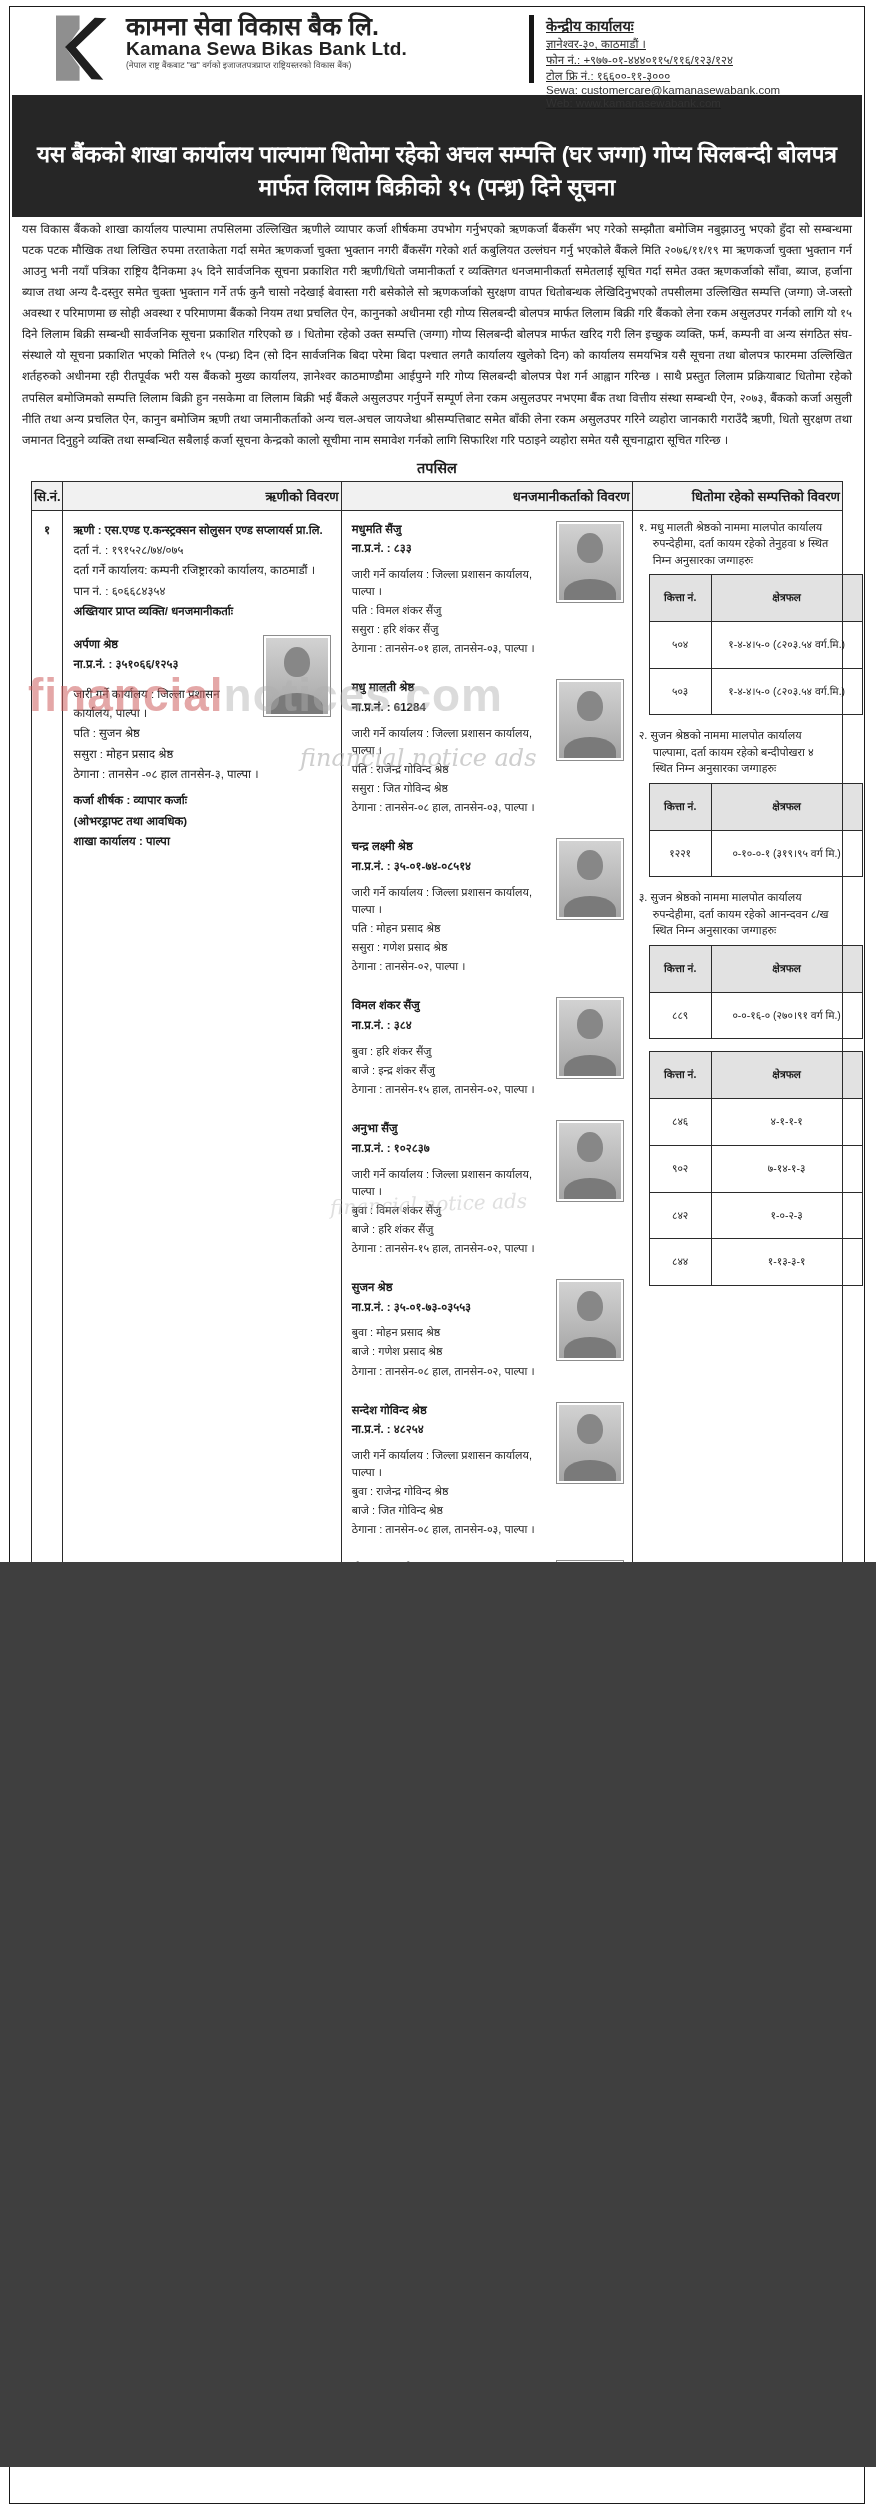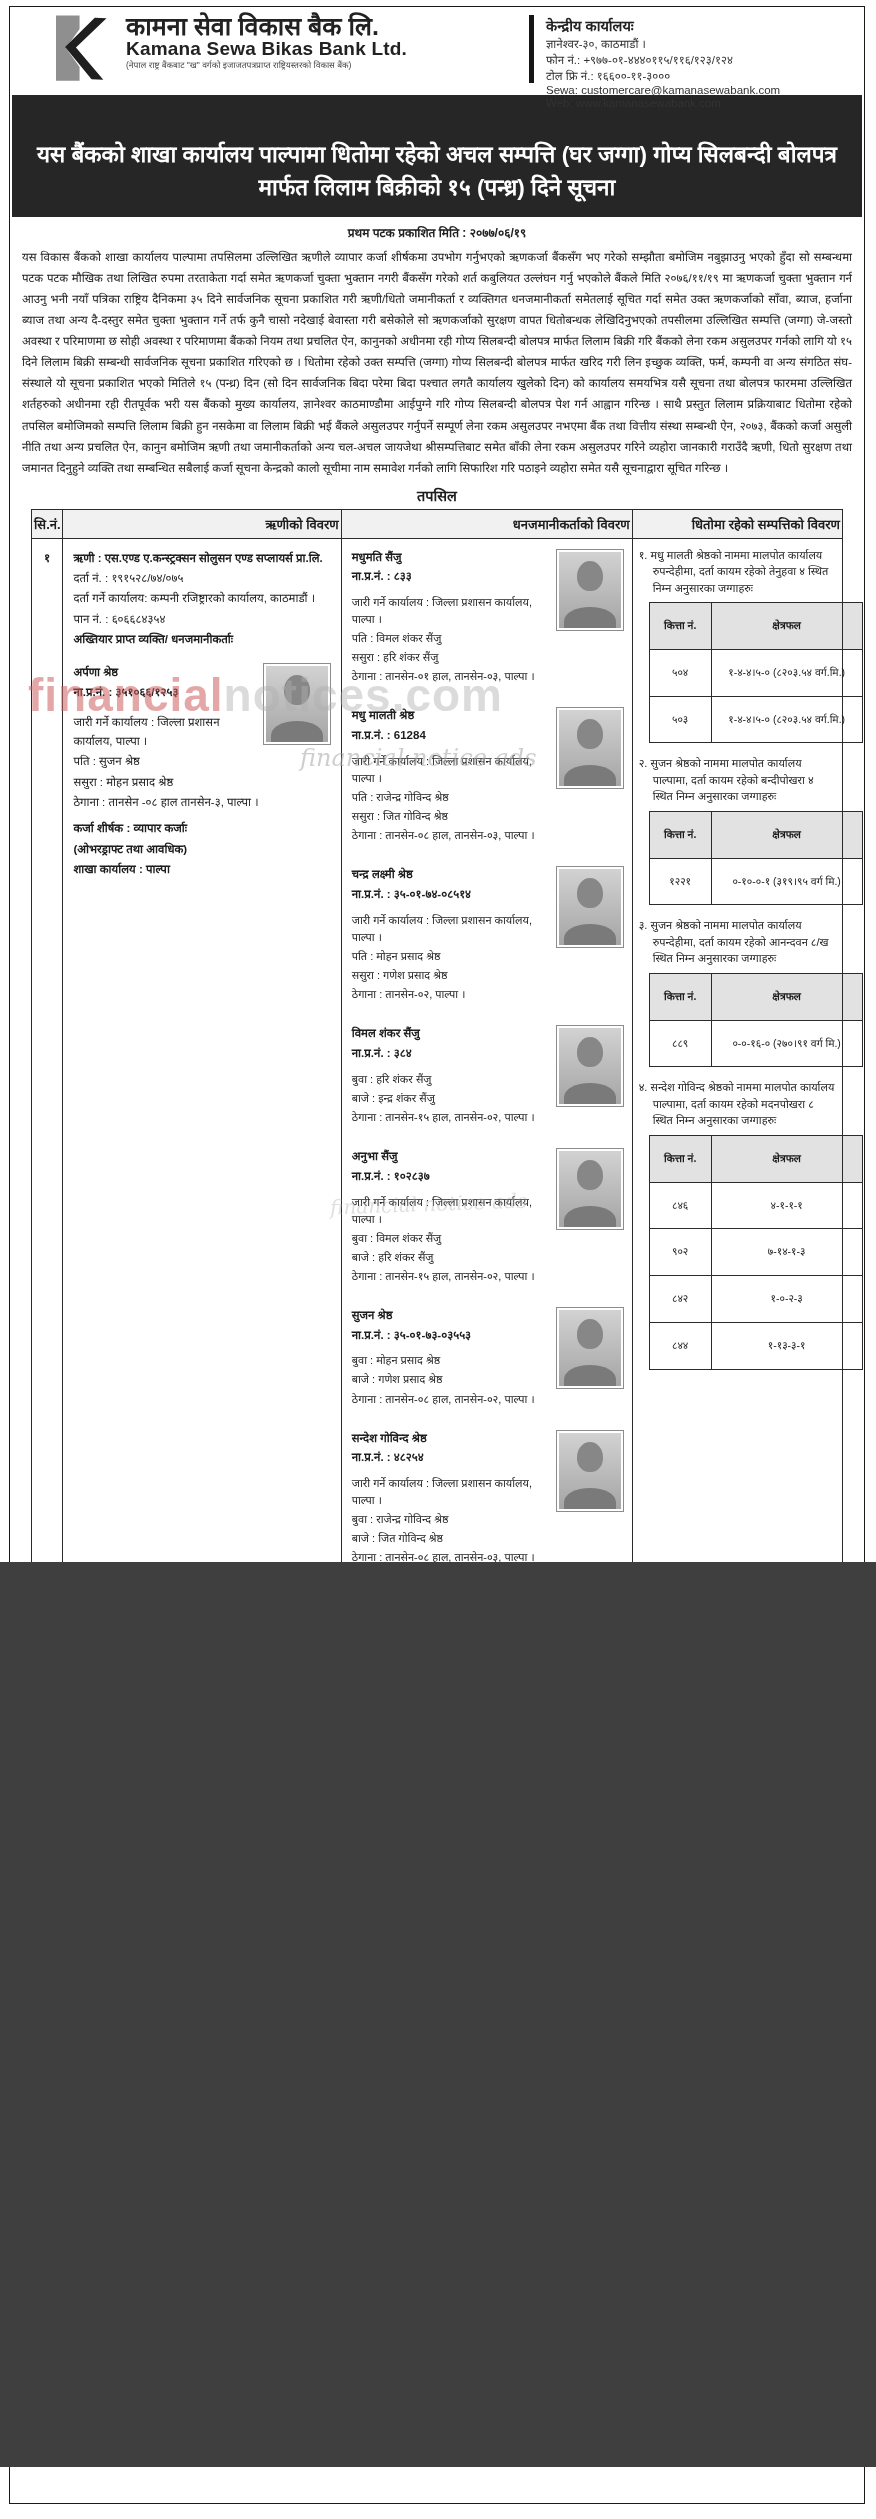--- a/index.html
+++ b/index.html
@@ -14,21 +14,21 @@
   }
   
   .hdr{display:flex;align-items:stretch;padding:6px 10px 4px 10px;height:86px;box-sizing:border-box;}
   .hdr-left{display:flex;align-items:flex-start;flex:1 1 auto;}
   .logo-mark{width:58px;height:70px;margin:0 12px 0 36px;flex:0 0 auto;}
   .brand{line-height:1.05;}
   .brand-np{font-size:25px;font-weight:bold;color:#222;}
   .brand-en{font-size:19px;font-weight:bold;color:#222;letter-spacing:.2px;}
   .brand-tag{font-size:8.5px;color:#444;margin-top:2px;}
   .hdr-bar{width:5px;background:#161616;margin:2px 0 6px 6px;flex:0 0 auto;}
-  .hdr-right{flex:0 0 320px;padding:2px 0 0 12px;box-sizing:border-box;}
+  .hdr-right{flex:0 0 320px;padding:2px 0 0 12px;box-sizing:border-box;text-decoration:underline;}
   .c-title{font-size:14.5px;font-weight:bold;color:#222;}
   .c-line{font-size:11.5px;color:#333;margin-top:1px;}
   
   .banner{background:#262626;color:#fff;text-align:center;padding:12px 8px 13px;margin:2px 2px 0 2px;}
   .banner .b1{font-size:22.5px;font-weight:bold;line-height:1.45;margin-top:32px;}
   .banner .b2{font-size:22.5px;font-weight:bold;line-height:1.45;}
   .pubdate{text-align:center;font-size:12px;font-weight:bold;margin:7px 0 4px;color:#222;}
   
   .para{
     font-size:11.5px;line-height:1.83;text-align:justify;color:#222;
@@ -95,21 +95,20 @@
       <div class="c-line">Sewa: customercare@kamanasewabank.com</div>
       <div class="c-line">Web: www.kamanasewabank.com</div>
     </div>
   </div>
 
   <div class="banner">
     <div class="b1">यस बैंकको शाखा कार्यालय पाल्पामा धितोमा रहेको अचल सम्पत्ति (घर जग्गा) गोप्य सिलबन्दी बोलपत्र</div>
     <div class="b2">मार्फत लिलाम बिक्रीको १५ (पन्ध्र) दिने सूचना</div>
   </div>
 
-  <div class="pubdate">प्रथम पटक प्रकाशित मिति : २०७७/०६/१९</div>
 
   <div class="para">यस विकास बैंकको शाखा कार्यालय पाल्पामा तपसिलमा उल्लिखित ऋणीले व्यापार कर्जा शीर्षकमा उपभोग गर्नुभएको ऋणकर्जा बैंकसँग भए गरेको सम्झौता बमोजिम नबुझाउनु भएको हुँदा सो सम्बन्धमा पटक पटक मौखिक तथा लिखित रुपमा तरताकेता गर्दा समेत ऋणकर्जा चुक्ता भुक्तान नगरी बैंकसँग गरेको शर्त कबुलियत उल्लंघन गर्नु भएकोले बैंकले मिति २०७६/११/१९ मा ऋणकर्जा चुक्ता भुक्तान गर्न आउनु भनी नयाँ पत्रिका राष्ट्रिय दैनिकमा ३५ दिने सार्वजनिक सूचना प्रकाशित गरी ऋणी/धितो जमानीकर्ता र व्यक्तिगत धनजमानीकर्ता समेतलाई सूचित गर्दा समेत उक्त ऋणकर्जाको साँवा, ब्याज, हर्जाना ब्याज तथा अन्य दै-दस्तुर समेत चुक्ता भुक्तान गर्ने तर्फ कुनै चासो नदेखाई बेवास्ता गरी बसेकोले सो ऋणकर्जाको सुरक्षण वापत धितोबन्धक लेखिदिनुभएको तपसीलमा उल्लिखित सम्पत्ति (जग्गा) जे-जस्तो अवस्था र परिमाणमा छ सोही अवस्था र परिमाणमा बैंकको नियम तथा प्रचलित ऐन, कानुनको अधीनमा रही गोप्य सिलबन्दी बोलपत्र मार्फत लिलाम बिक्री गरि बैंकको लेना रकम असुलउपर गर्नको लागि यो १५ दिने लिलाम बिक्री सम्बन्धी सार्वजनिक सूचना प्रकाशित गरिएको छ । धितोमा रहेको उक्त सम्पत्ति (जग्गा) गोप्य सिलबन्दी बोलपत्र मार्फत खरिद गरी लिन इच्छुक व्यक्ति, फर्म, कम्पनी वा अन्य संगठित संघ-संस्थाले यो सूचना प्रकाशित भएको मितिले १५ (पन्ध्र) दिन (सो दिन सार्वजनिक बिदा परेमा बिदा पश्चात लगतै कार्यालय खुलेको दिन) को कार्यालय समयभित्र यसै सूचना तथा बोलपत्र फारममा उल्लिखित शर्तहरुको अधीनमा रही रीतपूर्वक भरी यस बैंकको मुख्य कार्यालय, ज्ञानेश्वर काठमाण्डौमा आईपुग्ने गरि गोप्य सिलबन्दी बोलपत्र पेश गर्न आह्वान गरिन्छ । साथै प्रस्तुत लिलाम प्रक्रियाबाट धितोमा रहेको तपसिल बमोजिमको सम्पत्ति लिलाम बिक्री हुन नसकेमा वा लिलाम बिक्री भई बैंकले असुलउपर गर्नुपर्ने सम्पूर्ण लेना रकम असुलउपर नभएमा बैंक तथा वित्तीय संस्था सम्बन्धी ऐन, २०७३, बैंकको कर्जा असुली नीति तथा अन्य प्रचलित ऐन, कानुन बमोजिम ऋणी तथा जमानीकर्ताको अन्य चल-अचल जायजेथा श्रीसम्पत्तिबाट समेत बाँकी लेना रकम असुलउपर गरिने व्यहोरा जानकारी गराउँदै ऋणी, धितो सुरक्षण तथा जमानत दिनुहुने व्यक्ति तथा सम्बन्धित सबैलाई कर्जा सूचना केन्द्रको कालो सूचीमा नाम समावेश गर्नको लागि सिफारिश गरि पठाइने व्यहोरा समेत यसै सूचनाद्वारा सूचित गरिन्छ ।</div>
 
   <div class="tapasil">तपसिल</div>
 
   <table class="main">
     <thead>
       <tr>
         <th style="width:30px">सि.नं.</th>
         <th style="width:266px">ऋणीको विवरण</th>
@@ -277,21 +276,20 @@
               <th class="c1">कित्ता नं.</th>
               <th>क्षेत्रफल</th>
             </tr>
             <tr>
               <td>८८९</td>
               <td>०-०-१६-० (२७०।९१ वर्ग मि.)</td>
             </tr>
           </tbody>
             </table>
 
-          <div class="p-item">४. सन्देश गोविन्द श्रेष्ठको नाममा मालपोत कार्यालय पाल्पामा, दर्ता कायम रहेको मदनपोखरा ८ स्थित निम्न अनुसारका जग्गाहरुः</div>
           <table class="mini">
             <tbody>
                 <tr>
               <th class="c1">कित्ता नं.</th>
               <th>क्षेत्रफल</th>
             </tr>
             <tr>
               <td>८४६</td>
               <td>४-१-१-१</td>
             </tr>

